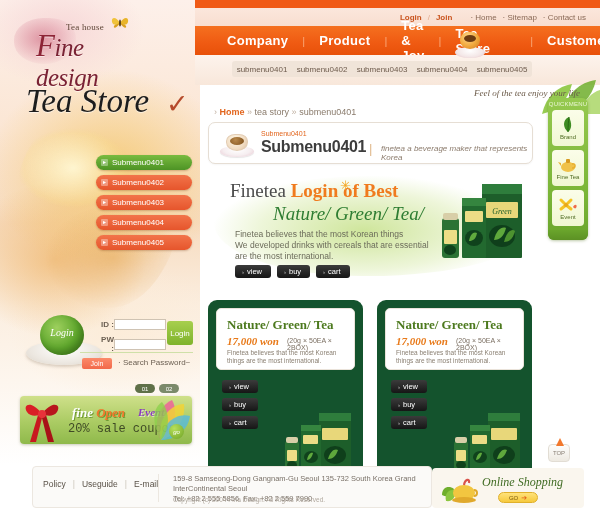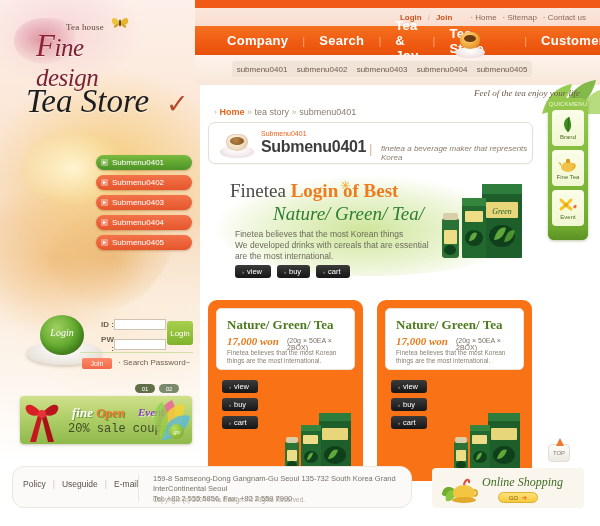--- a/index.html
+++ b/index.html
@@ -151,21 +151,21 @@
   .hero-t2{ position:absolute; left:65px; top:33px; font-family:"Liberation Serif",serif; font-size:19px; color:#2e7d32; font-style:italic;}
   .hero-p{ position:absolute; left:27px; top:59px; font-size:8.5px; color:#6b6b5a; line-height:11px;}
   .hero-btns{ position:absolute; left:27px; top:95px; display:flex; gap:6px;}
   .pbtn{ background: linear-gradient(180deg,#3b3b3b,#161616); color:#fff; font-size:7.5px;
     border-radius:3px; padding:2px 9px 2px 7px; display:flex; align-items:center; gap:3px; cursor:pointer; border:0;}
   .pbtn .ar{ color:#cfcfcf; font-size:6px;}
   .hero-prod{ position:absolute; right:2px; top:8px; width:105px; height:92px;}
 
   
   .cards{ position:absolute; left:208px; top:300px; width:325px; height:150px; display:flex; gap:14px;}
-  .card{ width:155px; height:181px; background:#f97316; border-radius:9px; position:relative;}
+  .card{ width:155px; height:181px; background:#14532d; border-radius:9px; position:relative;}
   .card-inner{ position:absolute; left:8px; top:8px; width:139px; height:62px; background:#fff;
     border:1px solid #eae3da; border-radius:5px;}
   .card-title{ position:absolute; left:10px; top:8px; font-family:"Liberation Serif",serif;
     font-size:13px; font-weight:bold; color:#4d7a1f;}
   .card-price{ position:absolute; left:10px; top:26px; font-family:"Liberation Serif",serif;
     font-size:11px; font-weight:bold; font-style:italic; color:#e87a1a;}
   .card-spec{ position:absolute; left:70px; top:28px; font-size:7px; color:#7b6f62;}
   .card-desc{ position:absolute; left:10px; top:40px; width:122px; font-size:6.5px; color:#8b8073; line-height:8px;}
   .card-btns{ position:absolute; left:14px; top:80px; display:flex; flex-direction:column; gap:5px;}
   .card-prod{ position:absolute; right:8px; bottom:8px; width:82px; height:62px;}
@@ -181,22 +181,22 @@
     background: linear-gradient(180deg,#6aa52c,#5c9124); border-radius:0 0 6px 6px;}
 
   
   .topbtn{ position:absolute; right:30px; top:444px; width:22px; height:18px; border-radius:4px;
     background:linear-gradient(180deg,#fdfdfb,#eeeae2); border:1px solid #e2ddd4; z-index:8;
     display:flex; align-items:center; justify-content:center; font-size:6px; color:#8a8076; cursor:pointer;}
   .topbtn .up{ position:absolute; top:-7px; left:7px; width:8px; height:8px; background:#f2782c;
     clip-path: polygon(50% 0,100% 100%,0 100%);}
 
   
-  .footer{ position:absolute; left:12px; top:466px; width:400px; height:42px;
-    background:#fbfaf8; border:1px solid #ece7e0; border-radius:12px;}
+  .footer{ position:absolute; left:32px; top:466px; width:400px; height:42px;
+    background:#fbfaf8; border:1px solid #ece7e0; border-radius:4px;}
   .f-links{ position:absolute; left:10px; top:12px; display:flex; gap:7px; align-items:center; font-size:8.5px;}
   .f-links a{ color:#5a5248; text-decoration:none;}
   .f-links .s{ color:#cdc6bc;}
   .f-vline{ position:absolute; left:125px; top:7px; height:28px; border-left:1px solid #ece7e0;}
   .f-addr{ position:absolute; left:140px; top:7px; font-size:7.5px; color:#7a7168; line-height:10px;}
   .f-copy{ position:absolute; left:140px; top:29px; font-size:6.5px; color:#b2aaa0;}
 
   .shop{ position:absolute; left:432px; top:468px; width:152px; height:40px;
     background:#faf6ee; border-radius:4px; }
   .shop-pot{ position:absolute; left:8px; top:5px; width:38px; height:30px;}
@@ -302,21 +302,21 @@
     <a href="#">Join</a>
     <span style="width:6px"></span>
     <span class="dotlink">· <span>Home</span></span>
     <span class="dotlink">· <span>Sitemap</span></span>
     <span class="dotlink">· <span>Contact us</span></span>
   </div>
 
   <div class="mainnav">
     <a href="#">Company</a>
     <span class="nsep">|</span>
-    <a href="#">Search</a>
+    <a href="#">Product</a>
     <span class="nsep">|</span>
     <a href="#">Tea &amp; Joy</a>
     <span class="nsep">|</span>
     <a href="#">Tea Store</a>
     <span class="nsep" style="padding-left:26px">|</span>
     <a href="#">Customer</a>
   </div>
   <div class="nav-cup">
     <div class="s"></div>
     <div class="b"></div>

